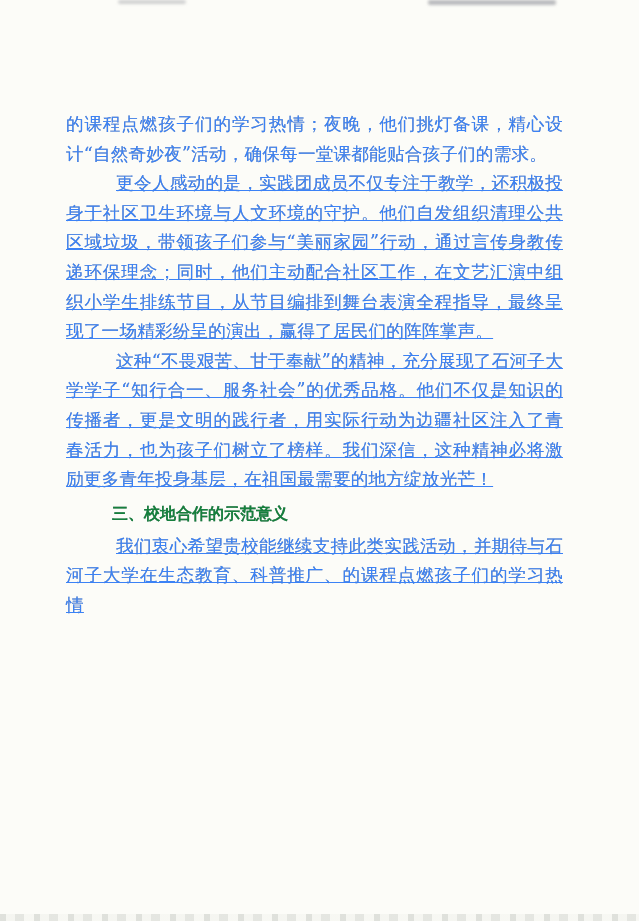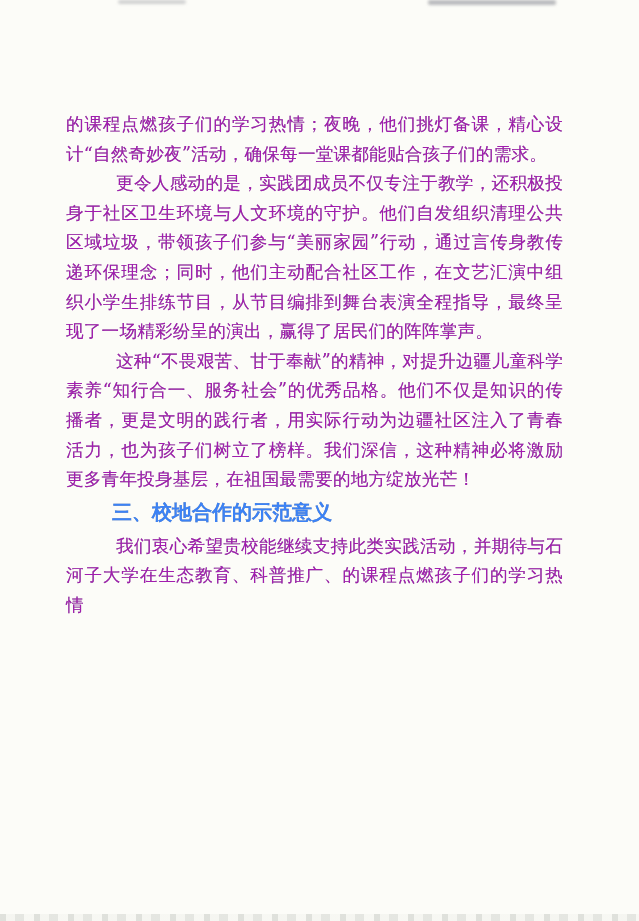--- a/index.html
+++ b/index.html
@@ -19,37 +19,38 @@
   .content {
     position: absolute;
     left: 66px;
     top: 110px;
     width: 497px;
   }
   .para {
     margin: 0;
     font-size: 17.6px;
     line-height: 29.6px;
-    color: #a21caf;
+    color: #3b82f6;
     text-align: justify;
     text-justify: inter-ideograph;
     letter-spacing: 0.2px;
     text-shadow: 0 0 0.5px rgba(58, 64, 84, 0.55);
   }
   .para.indent {
     text-indent: 50px;
+    text-decoration: underline;
   }
   .heading {
     margin: 4px 0 3px 0;
     padding-left: 46px;
-    font-family: Liberation Mono, monospace;
+    font-family: Liberation Sans, sans-serif;
     font-weight: bold;
-    font-size: 20px;
+    font-size: 16px;
     line-height: 30px;
-    color: #3b82f6;
+    color: #15803d;
     text-shadow: 0 0 0.5px rgba(39, 44, 58, 0.5);
   }
   
   .smudge {
     position: absolute;
     border-radius: 2px;
     filter: blur(1.4px);
   }
   .smudge-top-left {
     left: 118px;
@@ -85,20 +86,20 @@
 <body>
 
 <div class="page">
 
   <div class="smudge smudge-top-left"></div>
   <div class="smudge smudge-top-right"></div>
 
   <div class="content">
     <p class="para">的课程点燃孩子们的学习热情；夜晚，他们挑灯备课，精心设计“自然奇妙夜”活动，确保每一堂课都能贴合孩子们的需求。</p>
     <p class="para indent">更令人感动的是，实践团成员不仅专注于教学，还积极投身于社区卫生环境与人文环境的守护。他们自发组织清理公共区域垃圾，带领孩子们参与“美丽家园”行动，通过言传身教传递环保理念；同时，他们主动配合社区工作，在文艺汇演中组织小学生排练节目，从节目编排到舞台表演全程指导，最终呈现了一场精彩纷呈的演出，赢得了居民们的阵阵掌声。</p>
-    <p class="para indent">这种“不畏艰苦、甘于奉献”的精神，对提升边疆儿童科学素养“知行合一、服务社会”的优秀品格。他们不仅是知识的传播者，更是文明的践行者，用实际行动为边疆社区注入了青春活力，也为孩子们树立了榜样。我们深信，这种精神必将激励更多青年投身基层，在祖国最需要的地方绽放光芒！</p>
+    <p class="para indent">这种“不畏艰苦、甘于奉献”的精神，充分展现了石河子大学学子“知行合一、服务社会”的优秀品格。他们不仅是知识的传播者，更是文明的践行者，用实际行动为边疆社区注入了青春活力，也为孩子们树立了榜样。我们深信，这种精神必将激励更多青年投身基层，在祖国最需要的地方绽放光芒！</p>
     <h3 class="heading">三、校地合作的示范意义</h3>
     <p class="para indent">我们衷心希望贵校能继续支持此类实践活动，并期待与石河子大学在生态教育、科普推广、的课程点燃孩子们的学习热情</p>
   </div>
 
   <div class="bottom-strip"></div>
 
 </div>
 
 </body></html>

